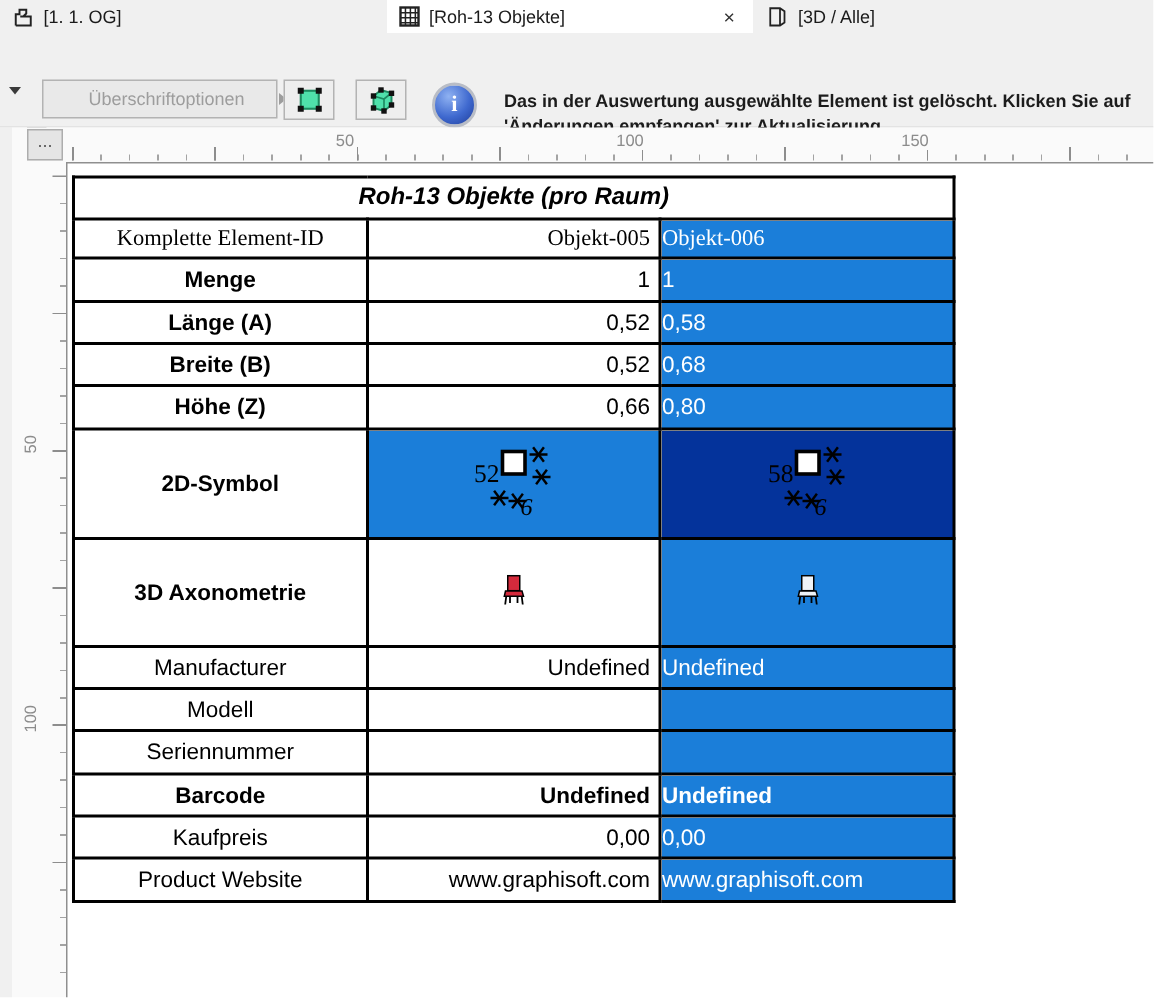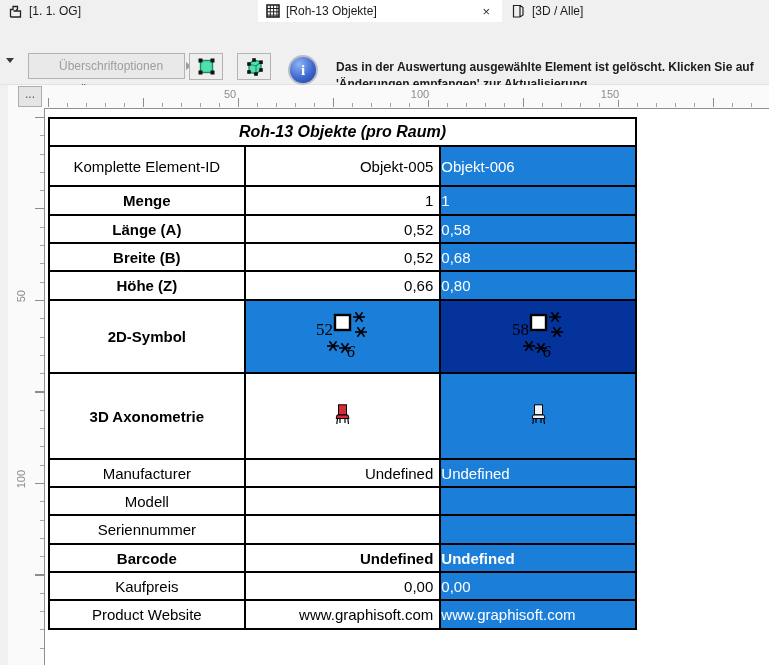--- a/index.html
+++ b/index.html
@@ -168,21 +168,21 @@
           <path d="M-3.6 4.8 L3.6 -4.8"></path>
       </g>
     </defs>
   </svg>
 
   <table class="sched">
     <tbody>
         <tr style="height:28px;">
       <td class="title-cell" colspan="3">Roh-13 Objekte (pro Raum)</td>
     </tr>
-    <tr style="height:40px;">
+    <tr style="height:26px;font-family:Liberation Serif, serif;">
       <td class="c-label">Komplette Element-ID</td>
       <td class="c-v1">Objekt-005</td>
       <td class="c-v2">Objekt-006</td>
     </tr>
     <tr style="height:29px;">
       <td class="c-label b">Menge</td>
       <td class="c-v1">1</td>
       <td class="c-v2">1</td>
     </tr>
     <tr style="height:28px;">
@@ -220,21 +220,21 @@
           <rect x="33" y="8" width="15" height="15" fill="#fff" stroke="#000" stroke-width="2.4"></rect>
           <use href="#ast" x="57" y="10"></use>
           <use href="#ast" x="59" y="25"></use>
           <use href="#ast" x="31" y="39"></use>
           <use href="#ast" x="43" y="41"></use>
           <text class="dimtext" x="45" y="50" font-size="16" font-style="italic" fill="#000">6</text>
         </svg>
       </td>
     </tr>
 
-    <tr style="height:86px;">
+    <tr style="height:72px;">
       <td class="c-label b">3D Axonometrie</td>
       <td class="sym" style="background:#fff;">
         <svg width="17" height="21" viewBox="0 0 17 21">
           <rect x="4.5" y="0.8" width="8" height="10" fill="#d42a3c" stroke="#000" stroke-width="1"></rect>
           <path d="M3 11 H14 L15 14.5 H2.2 Z" fill="#d42a3c" stroke="#000" stroke-width="1"></path>
           <path d="M3.5 14.5 L2.8 20 M13.8 14.5 L14.5 20 M6 14.5 L6 19 M11 14.5 L11 19" stroke="#000" stroke-width="1.2" fill="none"></path>
         </svg>
       </td>
       <td class="sym bg-blue">
         <svg width="17" height="21" viewBox="0 0 17 21">

